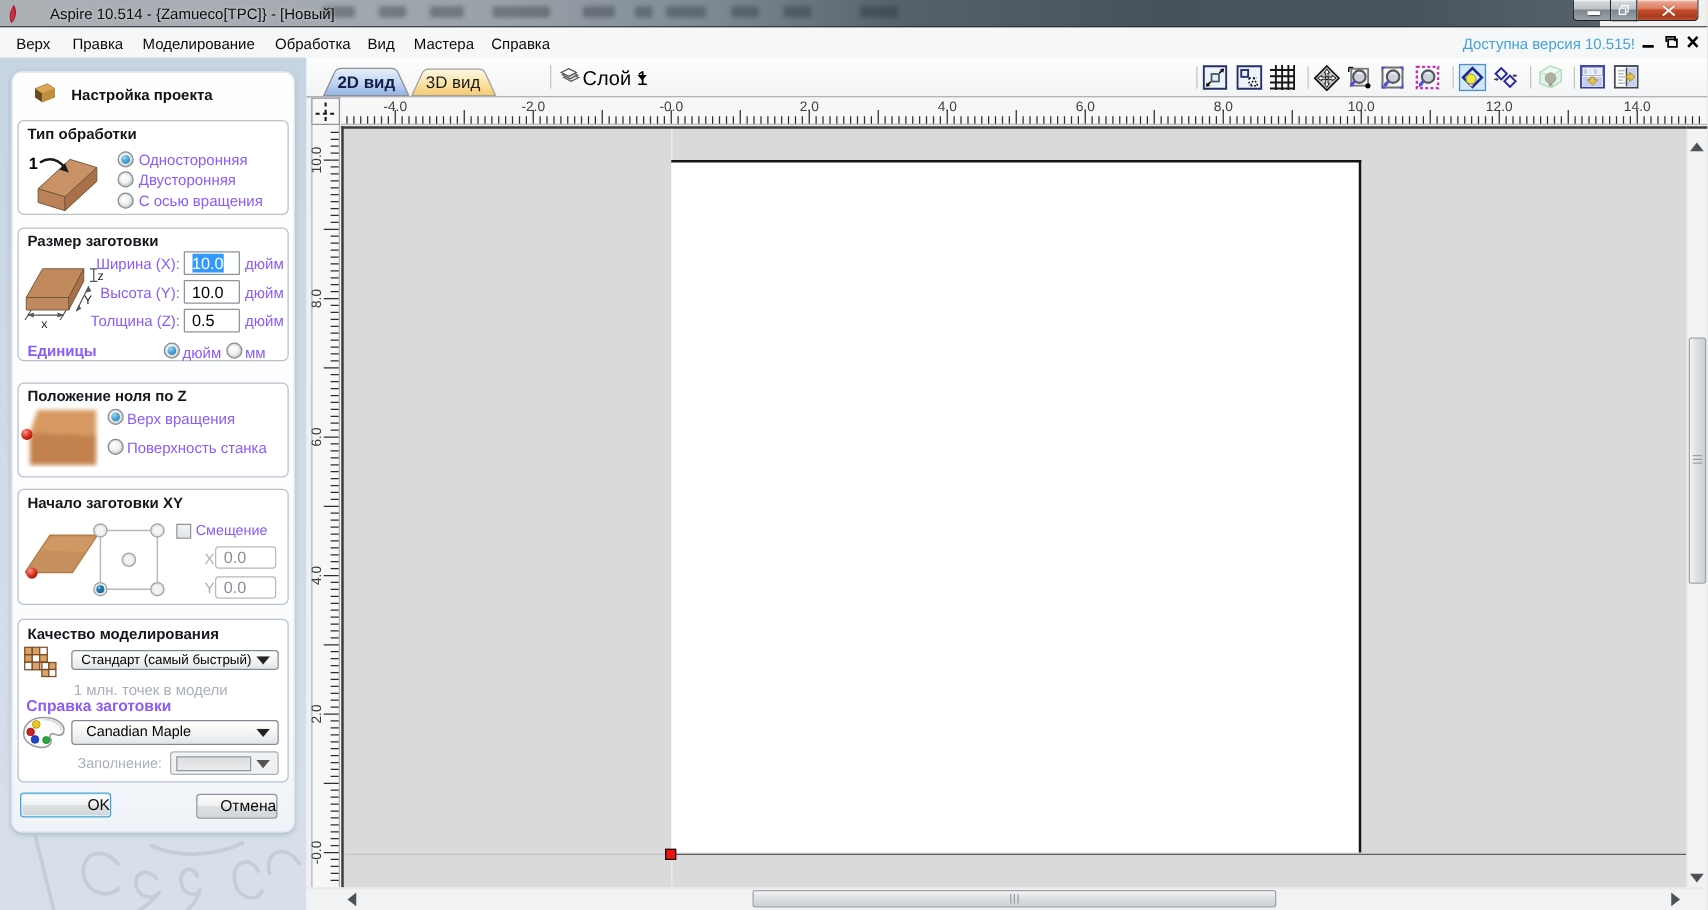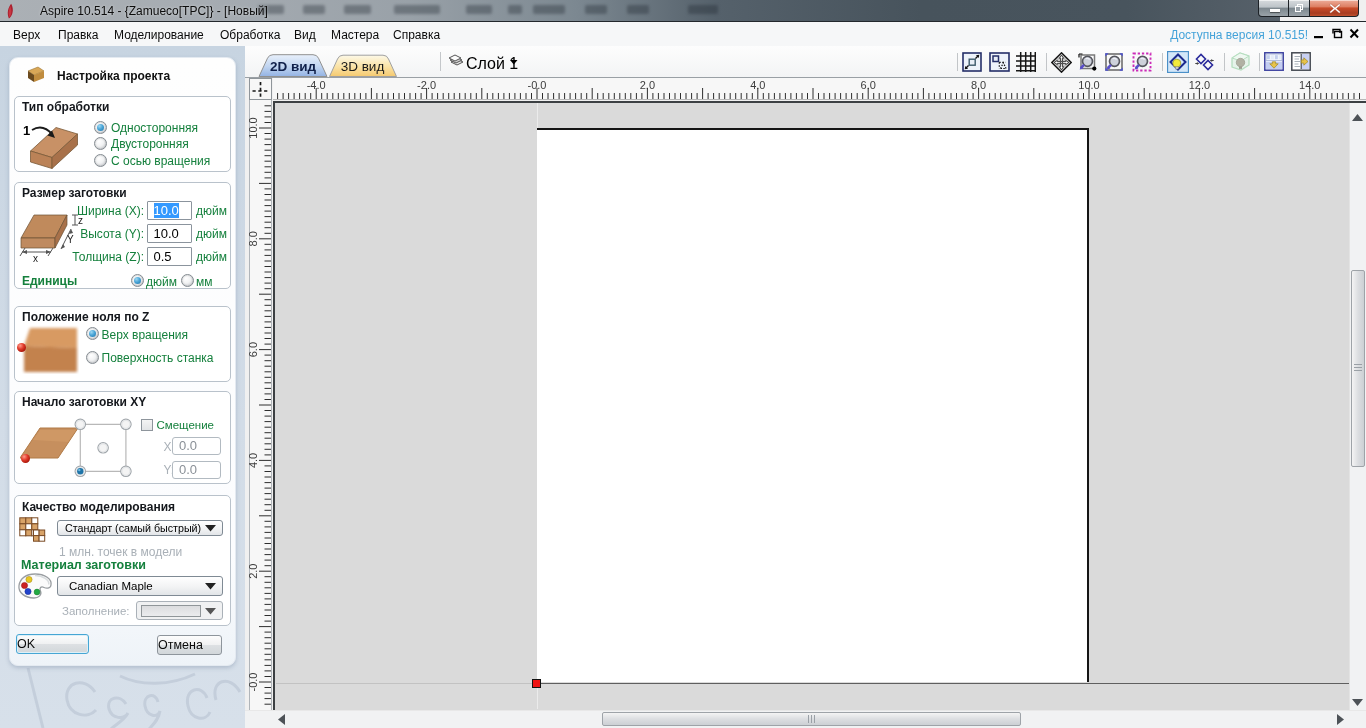--- a/index.html
+++ b/index.html
@@ -20,31 +20,31 @@
 #verlink{position:absolute;top:6px;right:58px;color:#45a3d9;font-size:12px;white-space:nowrap}
 
 #panel{position:absolute;left:0;top:46px;width:245px;height:682px;
 background:linear-gradient(#c7d4e1,#d2dce7 55%,#d7e0ea)}
 #card{position:absolute;left:9px;top:11px;width:227px;height:609px;border-radius:9px;
 background:linear-gradient(#fefefe,#fbfcfe 82%,#eef3f8);border:1px solid #e8edf3;
 box-shadow:0 1px 3px rgba(90,110,140,.25)}
 .grp{position:absolute;left:5px;width:217px;background:#fff;border:1px solid #b9c2cb;
 border-radius:5px}
 .gt{position:absolute;left:7px;font-weight:bold;font-size:12px;color:#14171c}
-.lbl{position:absolute;font-size:12px;color:#15803d;white-space:nowrap}
+.lbl{position:absolute;font-size:12px;color:#8b5cf6;white-space:nowrap}
 .glbl{position:absolute;font-size:12px;color:#a9b0b7;white-space:nowrap}
 .radio{position:absolute;width:13px;height:13px;border-radius:50%;
 background:radial-gradient(circle at 35% 30%,#ffffff 0%,#f2f3f4 45%,#d8dadd 75%,#cfd2d5 100%);
 border:1px solid #848b91;box-shadow:inset 0 0 2px rgba(0,0,0,.25)}
 .radio.sel::after{content:"";position:absolute;left:2px;top:2px;width:7px;height:7px;
 border-radius:50%;background:radial-gradient(circle at 35% 30%,#9fd8f2 0%,#4ba6d8 45%,#1f74a8 100%)}
 .inp{position:absolute;background:#fff;border:1px solid #8b949d;font-size:13px}
 .btn{position:absolute;height:20px;border:1px solid #8e959c;border-radius:3px;
 background:linear-gradient(#fdfdfd,#f0f1f2 48%,#dde0e3 52%,#d2d7da);
-font-size:12.5px;text-align:left;line-height:18px;color:#0a0a0a}
+font-size:12.5px;text-align:right;line-height:18px;color:#0a0a0a}
 
 #right{position:absolute;left:245px;top:46px;width:1121px;height:682px;background:#f0f0f0}
 #toolstrip{position:absolute;left:0;top:0;width:1121px;height:31px;
 background:linear-gradient(#fcfcfc,#f2f3f4)}
 .thumb{position:absolute;background:linear-gradient(#f4f4f4,#dcdee1 50%,#ccd0d4);
 border:1px solid #9ea3a8;border-radius:2px}
 </style></head><body>
 <div id="right"></div>
 <div id="toolstrip" style="position:absolute;left:245px;top:46px;width:1121px;height:31px;background:linear-gradient(#fdfdfd,#f3f4f5)"></div>
 <div class="abs" style="left:245px;top:77px;width:1121px;height:1px;background:#9aa0a5"></div>
@@ -374,21 +374,21 @@
     <rect x="14.5" y="18.6" width="5.6" height="5.6" fill="#d8a368" stroke="#7a4a24" stroke-width="1"></rect>
     <rect x="20.1" y="18.6" width="5.6" height="5.6" fill="#ffffff" stroke="#7a4a24" stroke-width="1"></rect>
   </svg>
 <div class="abs" style="left:57px;top:520px;width:165.5px;height:16px;border:1px solid #7f8a94;border-radius:3px;background:linear-gradient(#ffffff,#f2f3f4 55%,#e2e5e8);overflow:hidden">
     <div style="position:absolute;left:7px;right:17px;top:50%;transform:translateY(-50%);font-size:10.7px;text-align:left;white-space:nowrap">Стандарт (самый быстрый)</div>
     <svg style="position:absolute;right:6px;top:50%;margin-top:-3px" width="11" height="7">
       <polygon points="0,0 11,0 5.5,6.5" fill="#222"></polygon>
     </svg>
   </div>
 <div class="glbl" style="left:59px;top:544.5px;font-size:12px">1 млн. точек в модели</div>
-<div class="lbl" style="left:21px;top:558px;font-weight:bold;font-size:12.5px">Материал заготовки</div>
+<div class="lbl" style="left:21px;top:558px;font-weight:bold;font-size:12.5px">Справка заготовки</div>
 <svg class="abs" style="left:16px;top:572px" width="38" height="28" viewBox="0 0 38 28">
     <path d="M19 2 C29 2 36 7 35 13 C34.4 17 30 16.5 28 15.5 C25 14 23 16 24.5 19 C26 22.5 23 26 18 26 C9 26 2 20.5 3 13.5 C4 6.5 10 2 19 2 Z" fill="#fbfbfb" stroke="#9a9ea2" stroke-width="1.3"></path>
     <path d="M19 3.5 C27 3.5 33.5 8 32.8 12.5" fill="none" stroke="#d8dcde" stroke-width="1.5"></path>
     <circle cx="13" cy="7.5" r="3.1" fill="#e8c821" stroke="#a08010" stroke-width=".5"></circle>
     <circle cx="8.5" cy="13.5" r="3.1" fill="#cc2222" stroke="#881111" stroke-width=".5"></circle>
     <circle cx="12" cy="19.5" r="3.1" fill="#2244cc" stroke="#112288" stroke-width=".5"></circle>
     <circle cx="21" cy="20" r="2.9" fill="#22aa44" stroke="#117722" stroke-width=".5"></circle>
   </svg>
 <div class="abs" style="left:57px;top:576px;width:165.5px;height:19.5px;border:1px solid #7f8a94;border-radius:3px;background:linear-gradient(#ffffff,#f2f3f4 55%,#e2e5e8);overflow:hidden">
     <div style="position:absolute;left:11px;right:17px;top:50%;transform:translateY(-50%);font-size:11.5px;text-align:left;white-space:nowrap">Canadian Maple</div>

